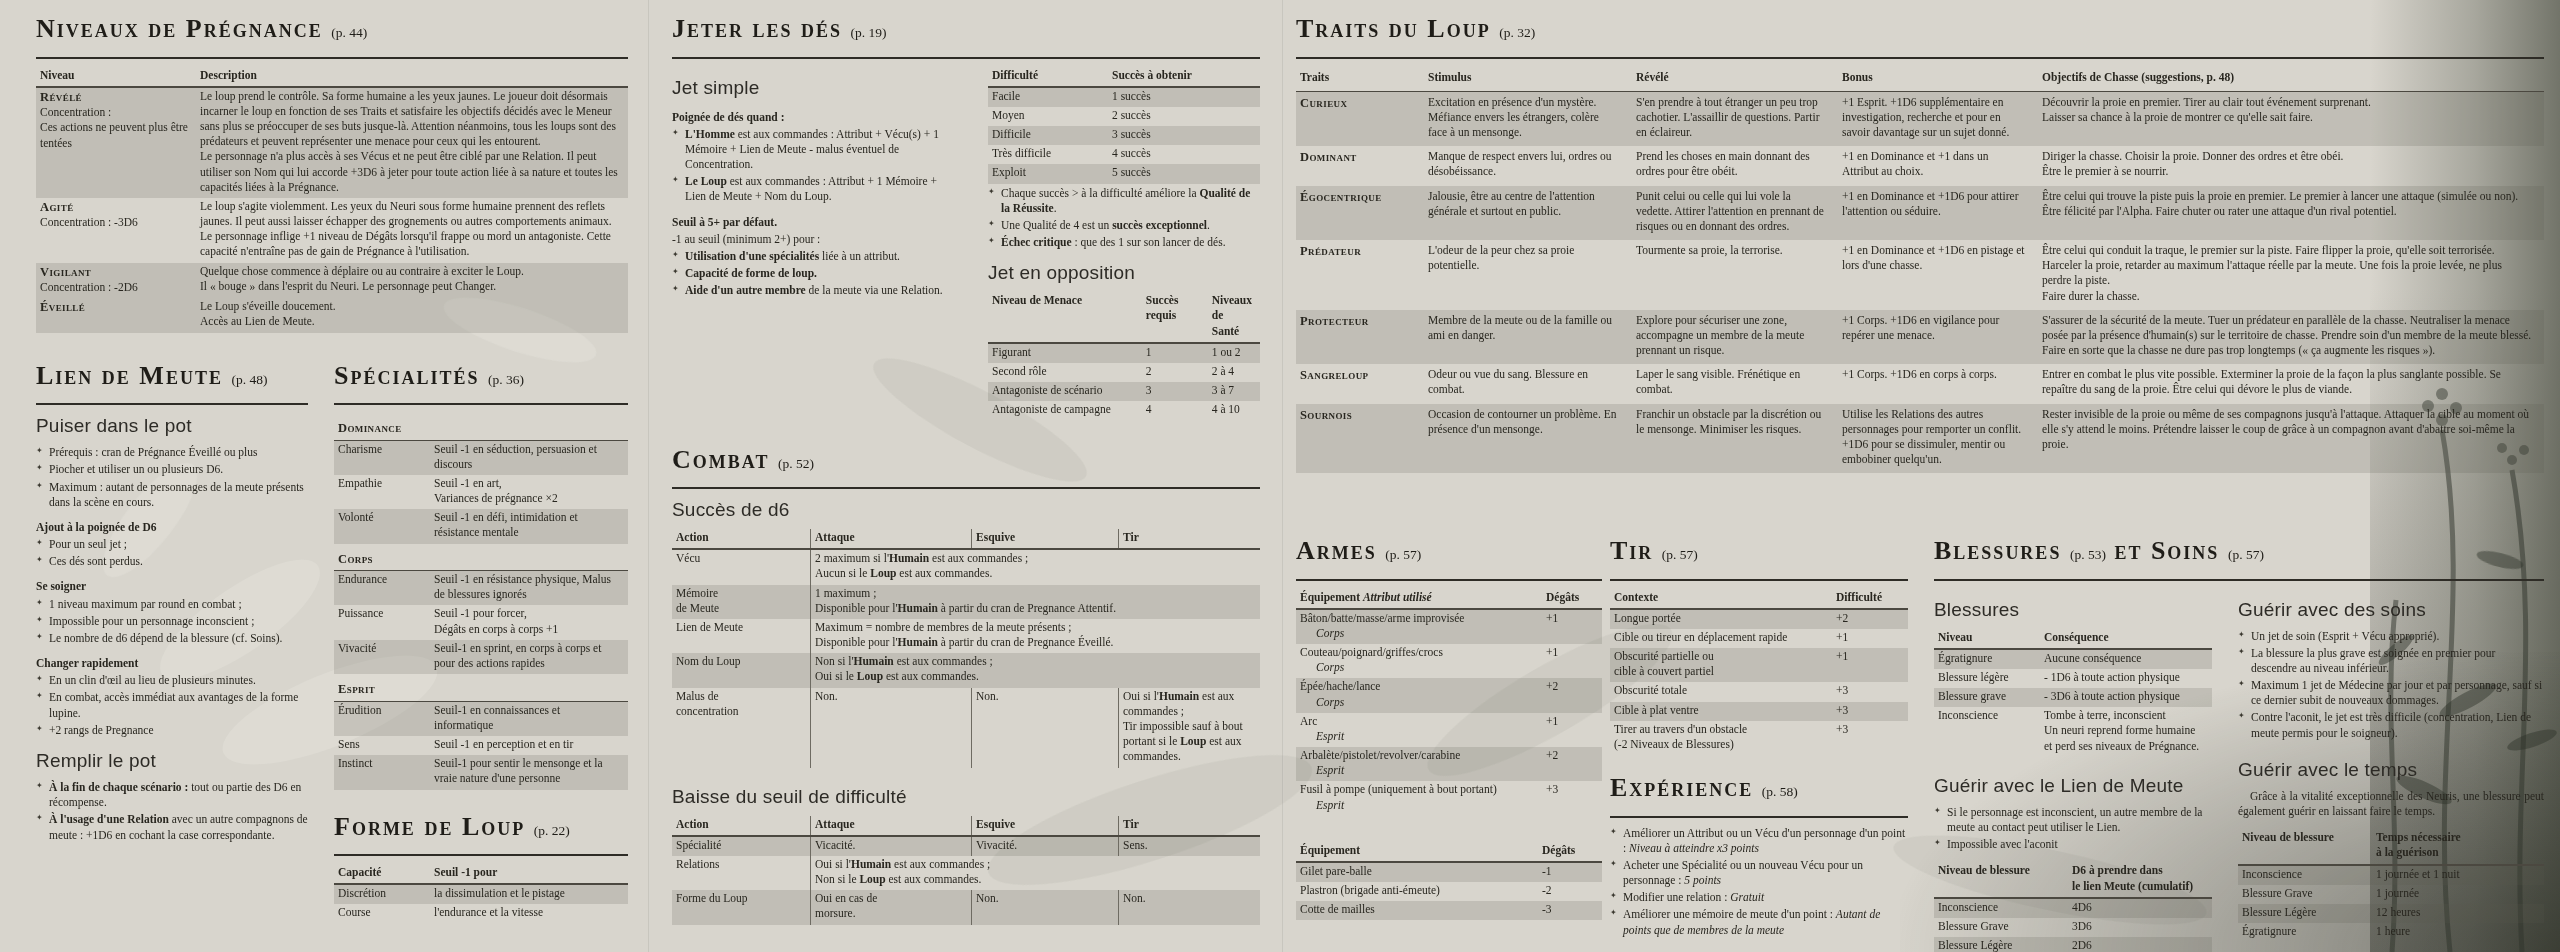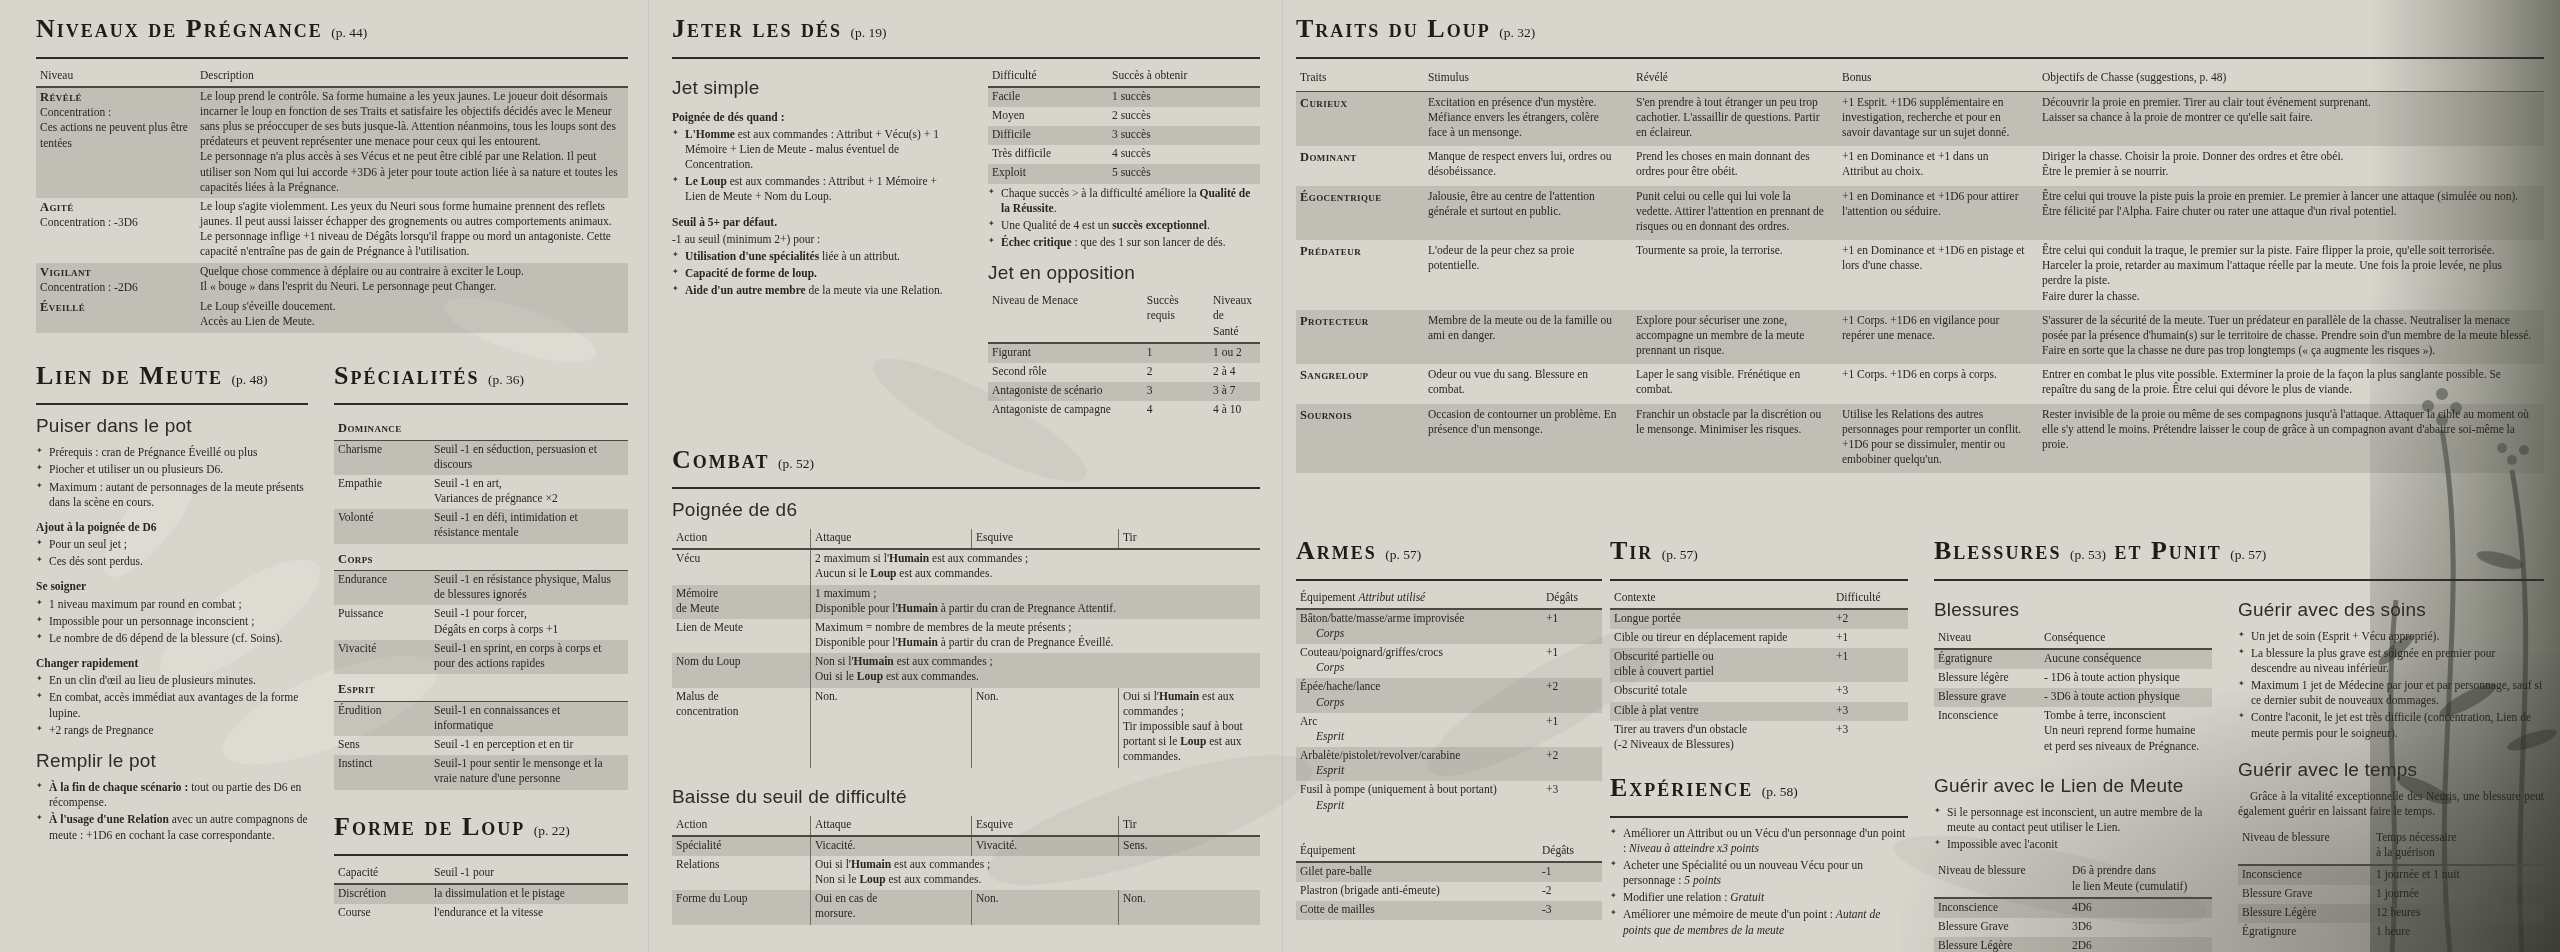--- a/index.html
+++ b/index.html
@@ -36,21 +36,21 @@
   .sec-title .pg{font-variant:normal;font-weight:400;font-size:13.5px;letter-spacing:0;}
   .subhead{font-family:"Liberation Sans",sans-serif;font-weight:400;font-size:19px;
     letter-spacing:.2px;color:#2d2b26;margin:8px 0 7px 0;}
   .minihead{font-weight:700;margin:10px 0 2px 0;}
   .plain{margin:0 0 2px 0;}
   ul.b{list-style:none;margin:2px 0 0 0;padding:0;}
   ul.b li{position:relative;padding-left:13px;margin:0 0 2px 0;white-space:pre-line;}
   ul.b li::before{content:"\2726";position:absolute;left:0;top:1px;font-size:8px;color:#3a382f;}
   table{border-collapse:collapse;width:100%;}
   th,td{text-align:left;vertical-align:top;padding:1px 8px 3px 4px;white-space:pre-line;}
-  thead th{font-weight:400;border-bottom:2px solid #4b4840;padding-bottom:3px;margin-left:32px;}
+  thead th{font-weight:700;border-bottom:2px solid #4b4840;padding-bottom:3px;margin-left:32px;}
   tr.sh{background:var(--shade);}
   .rowlab{font-variant:small-caps;font-weight:700;font-size:12.5px;letter-spacing:.4px;}
   .group td{font-variant:small-caps;font-weight:700;font-size:12.5px;letter-spacing:.4px;
     border-bottom:1.5px solid #4b4840;padding-top:7px;}
   .attr-line{font-style:italic;padding-left:16px;}
   .it{font-style:italic;}
   
   #colA{left:36px;top:16px;width:592px;}
   #colA .two-col{display:flex;gap:26px;margin-top:30px;}
   #colA .lien{width:272px;}
@@ -385,21 +385,21 @@
               <td>4</td>
               <td>4 à 10</td>
             </tr>
           </tbody>
       </table>
     </div>
   </div>
 
   <div class="combat-block">
     <h1 class="sec-title"><span>Combat</span> <span class="pg">(p. 52)</span></h1>
-    <h2 class="subhead">Poignée de d6</h2>
+    <h2 class="subhead">Succès de d6</h2>
     <table class="t-combat">
       <thead>
           <tr>
         <th>Action</th>
         <th>Attaque</th>
         <th>Esquive</th>
         <th>Tir</th>
       </tr>
         </thead>
       <tbody>
@@ -661,21 +661,21 @@
 
         <li><span>Améliorer un Attribut ou un Vécu d'un personnage d'un point : </span><span class="it">Niveau à atteindre x3 points</span></li>
             <li><span>Acheter une Spécialité ou un nouveau Vécu pour un personnage : </span><span class="it">5 points</span></li>
             <li><span>Modifier une relation : </span><span class="it">Gratuit</span></li>
             <li><span>Améliorer une mémoire de meute d'un point : </span><span class="it">Autant de points que de membres de la meute</span></li>
           </ul>
       </div>
     </div>
 
     <div class="bcol bles">
-      <h1 class="sec-title"><span>Blessures</span> <span class="pg">(p. 53)</span><span> et Punit</span> <span class="pg">(p. 57)</span></h1>
+      <h1 class="sec-title"><span>Blessures</span> <span class="pg">(p. 53)</span><span> et Soins</span> <span class="pg">(p. 57)</span></h1>
       <div class="bles-flex">
         <div class="bles-left">
           <h2 class="subhead">Blessures</h2>
           <table class="t-levels">
             <thead>
                 <tr>
                   <th>Niveau</th>
                   <th>Conséquence</th>
                 </tr>
               </thead>

